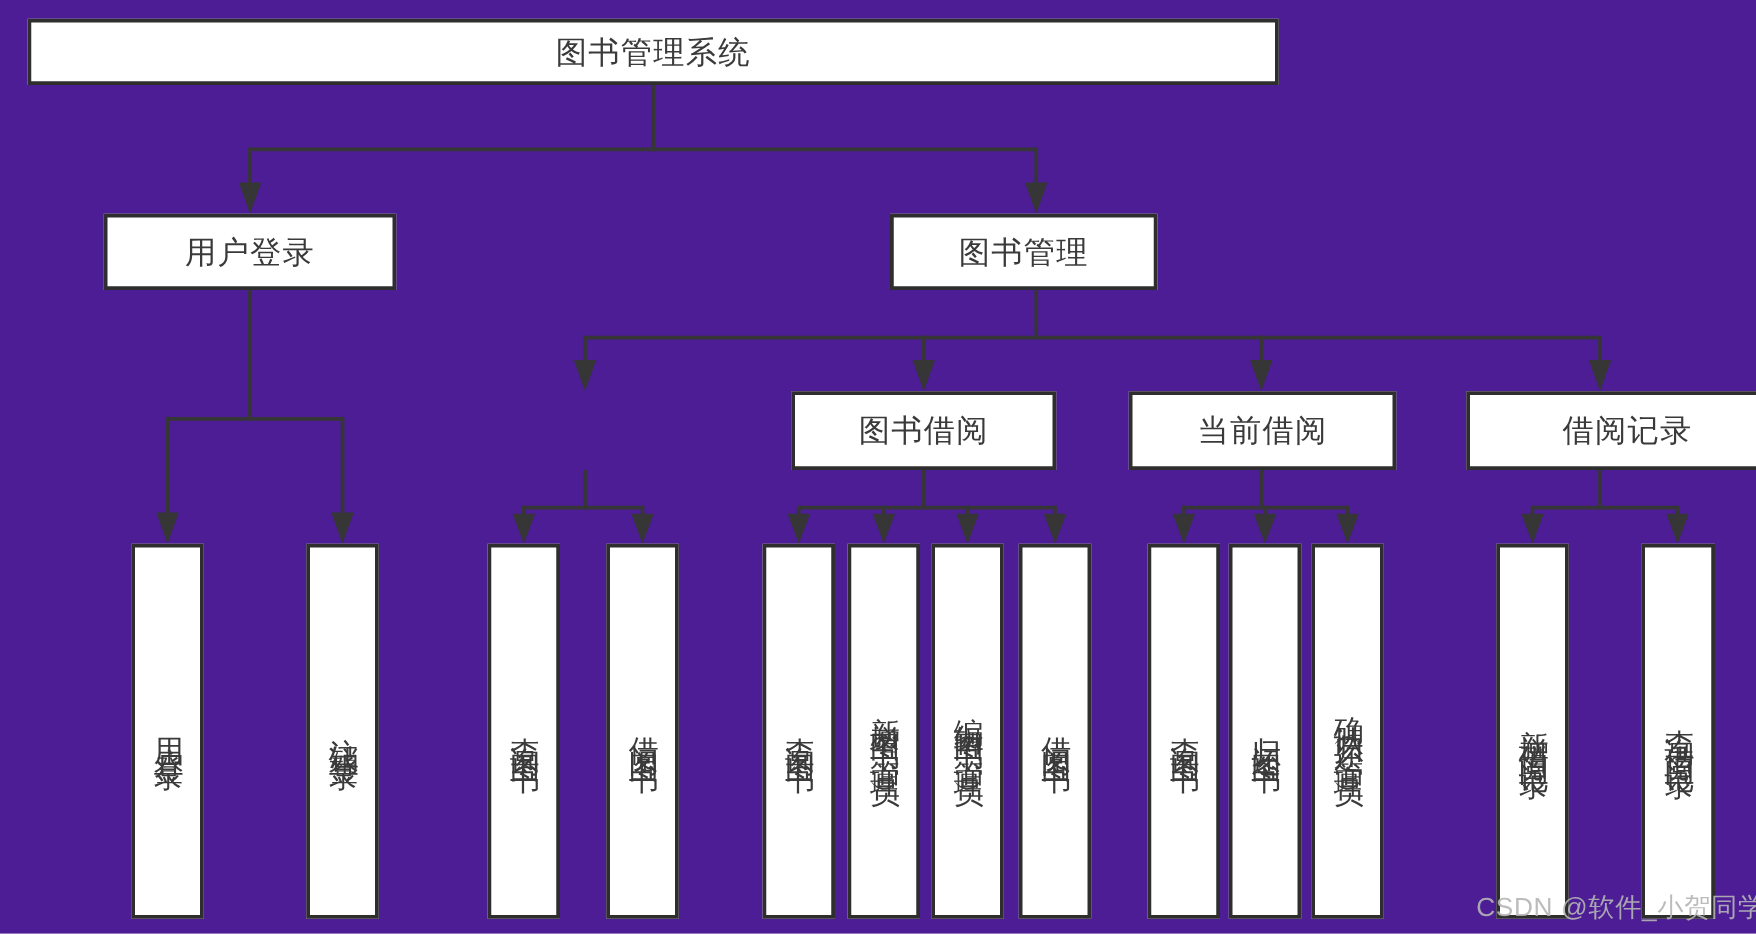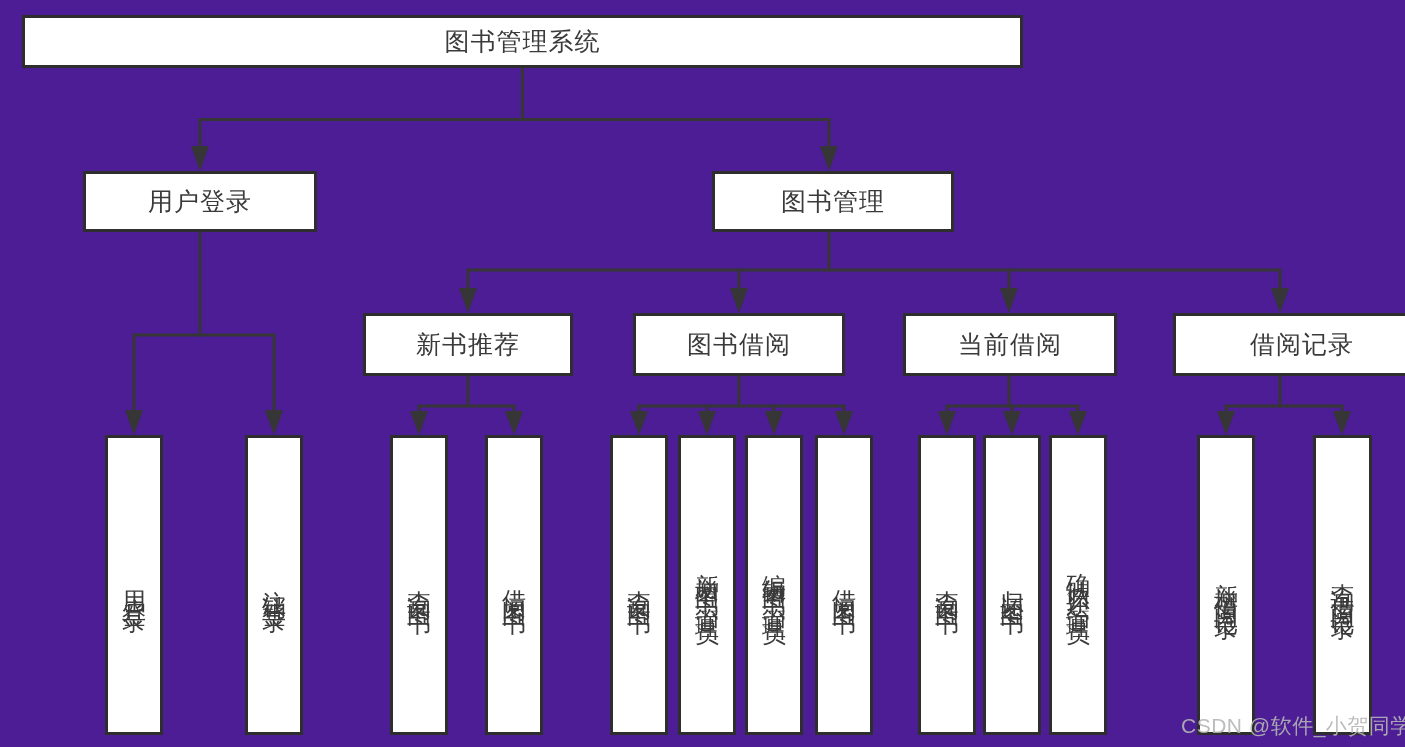--- a/index.html
+++ b/index.html
@@ -144,27 +144,24 @@
     </g>
   </svg>
 
   <div class="node h" style="left:22px;top:15px;width:1001px;height:53px">
     <span>图书管理系统</span>
   </div>
 
   <div class="node h" style="left:83px;top:171px;width:234px;height:61px">
     <span>用户登录</span>
   </div>
-  <div class="node h" style="left:712px;top:171px;width:242px;height:61px">
+  <div class="node h" style="left:712px;top:171px;width:214px;height:61px">
     <span>图书管理</span>
   </div>
 
-  <div class="node h" style="left:363px;top:313px;width:210px;height:63px">
-    <span>新书推荐</span>
-  </div>
   <div class="node h" style="left:903px;top:313px;width:214px;height:63px">
     <span>当前借阅</span>
   </div>
   <div class="node h" style="left:633px;top:313px;width:212px;height:63px">
     <span>图书借阅</span>
   </div>
   <div class="node h" style="left:1173px;top:313px;width:258px;height:63px">
     <span>借阅记录</span>
   </div>
 

